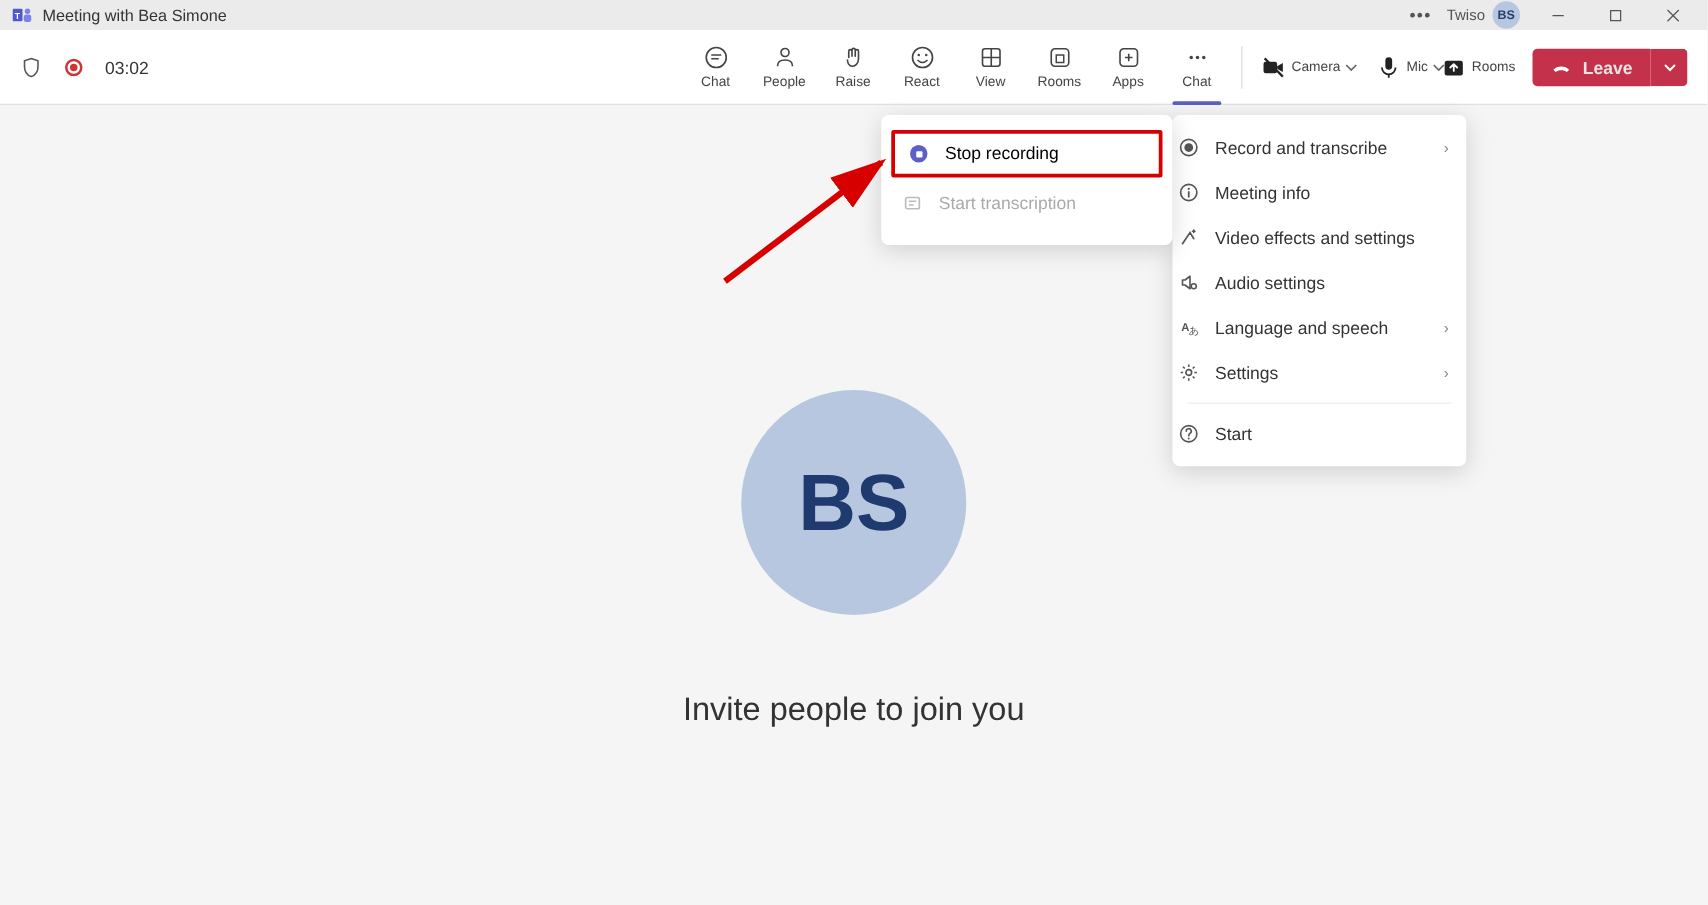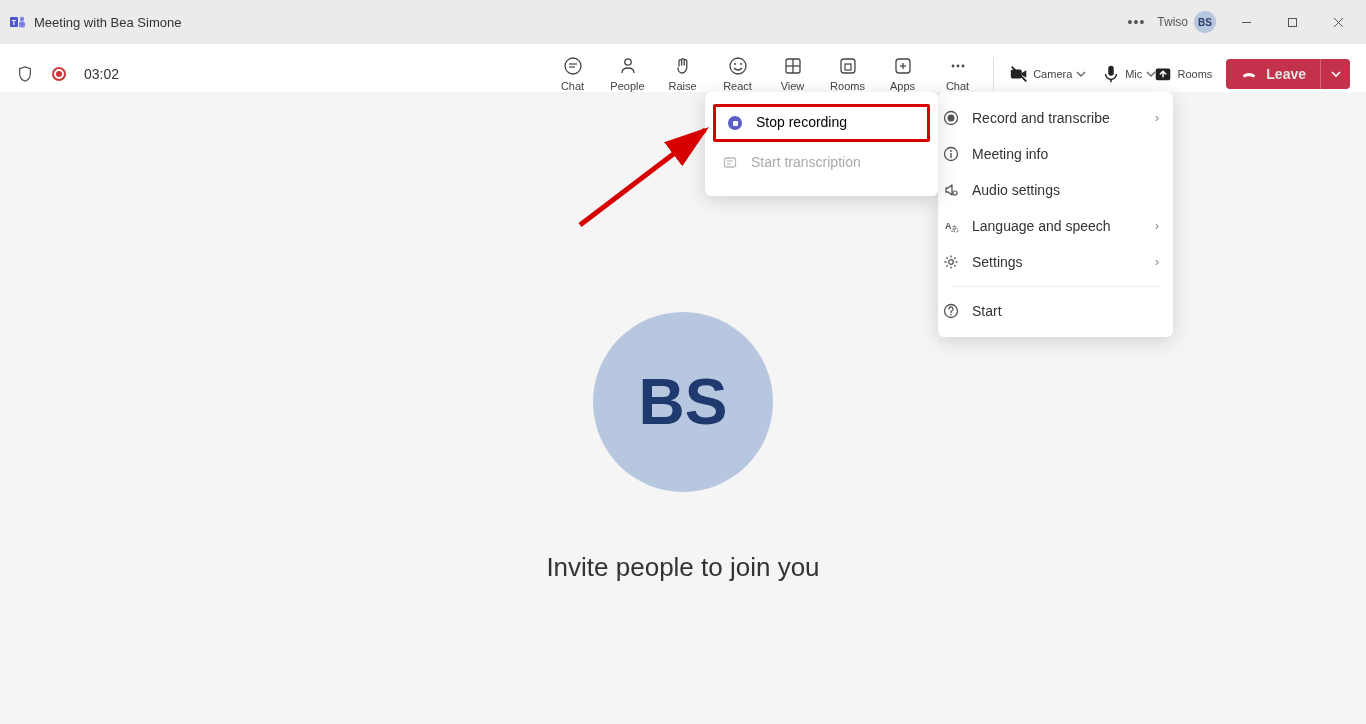--- a/index.html
+++ b/index.html
@@ -1,18 +1,18 @@
 <!DOCTYPE html>
 <html><head>
 <meta charset="utf-8">
 <style>
 * { box-sizing: border-box; margin: 0; padding: 0; font-family: "Segoe UI", -apple-system, sans-serif; }
 html, body { width: 1366px; height: 724px; overflow: hidden; background: #f5f5f5; }
 
-.titlebar { height: 44px; background: #ebebeb; display: flex; align-items: center; padding: 0 10px; position: relative; }
+.titlebar { height: 24px; background: #ebebeb; display: flex; align-items: center; padding: 0 10px; position: relative; }
 .titlebar-left { display: flex; align-items: center; gap: 8px; }
 .teams-logo { width: 16px; height: 16px; }
 .title-text { font-size: 13px; color: #333; }
 .titlebar-right { position: absolute; right: 8px; display: flex; align-items: center; gap: 6px; }
 .titlebar-user { font-size: 12px; color: #555; margin-right: 4px; display:flex; align-items:center; gap:6px;}
 .titlebar-dots { color:#555; font-size:14px; letter-spacing:1px; margin-right:6px;}
 .avatar-sm { width: 22px; height: 22px; border-radius: 50%; background: #b8c7e0; display: flex; align-items: center; justify-content: center; font-size: 10px; font-weight:600; color: #2a3f6b; }
 .win-btn { width: 40px; height: 28px; display: flex; align-items: center; justify-content: center; color: #555; cursor:pointer;}
 .win-btn svg { width: 11px; height: 11px; }
 
@@ -284,20 +284,28 @@
           <circle cx="8" cy="8" r="6.5" fill="none" stroke="#555" stroke-width="1.3"></circle>
           <circle cx="8" cy="5" r="0.9" fill="#555"></circle>
           <line x1="8" y1="7" x2="8" y2="12" stroke="#555" stroke-width="1.4"></line>
         </svg>
       </span>
     <span>Meeting info</span>
   </div>
   <div class="menu-item">
     <span class="mico">
         <svg width="16" height="16" viewBox="0 0 16 16">
+          <path d="M3 13 L9 4 L12 9 M11 3 L13 3 M12 2 L12 4" fill="none" stroke="#555" stroke-width="1.3" stroke-linecap="round"></path>
+        </svg>
+      </span>
+    <span>Video effects and settings</span>
+  </div>
+  <div class="menu-item">
+    <span class="mico">
+        <svg width="16" height="16" viewBox="0 0 16 16">
           <path d="M3 6 H5 L9 3 V13 L5 10 H3 Z" fill="none" stroke="#555" stroke-width="1.3" stroke-linejoin="round"></path>
           <circle cx="12" cy="11" r="2" fill="none" stroke="#555" stroke-width="1.2"></circle>
         </svg>
       </span>
     <span>Audio settings</span>
   </div>
   <div class="menu-item">
     <span class="mico">
         <svg width="16" height="16" viewBox="0 0 16 16">
           <text x="2" y="11" font-size="9" fill="#555" font-weight="600">A</text>

